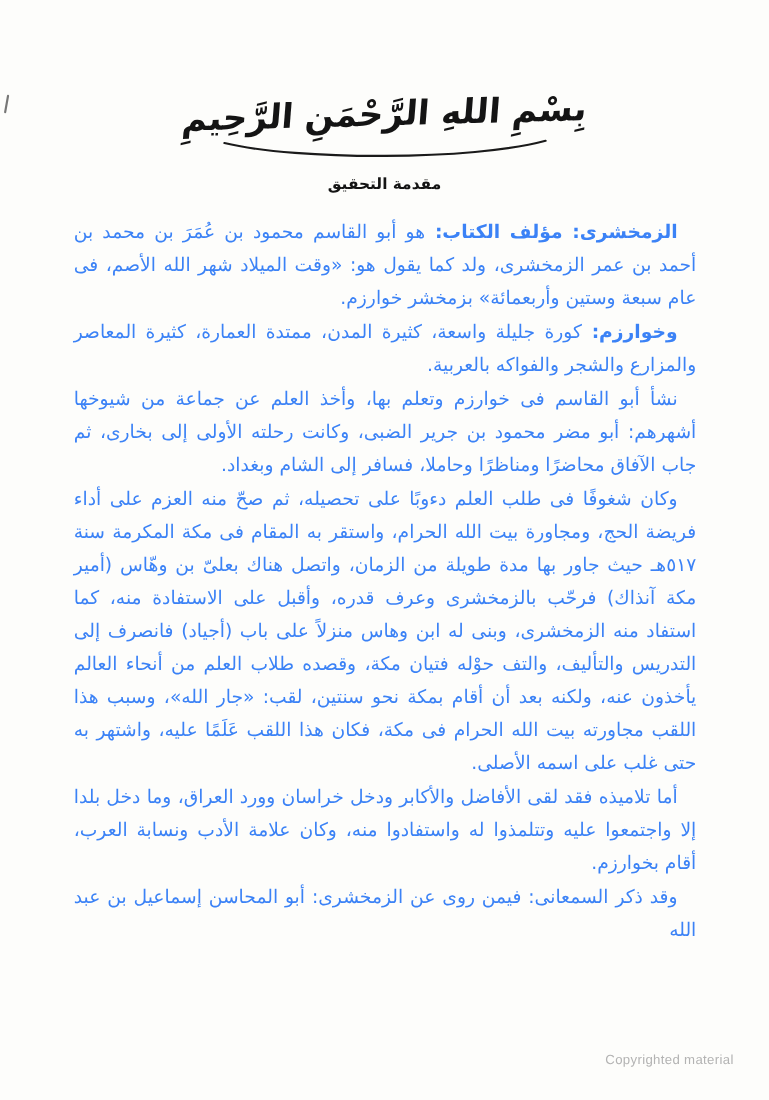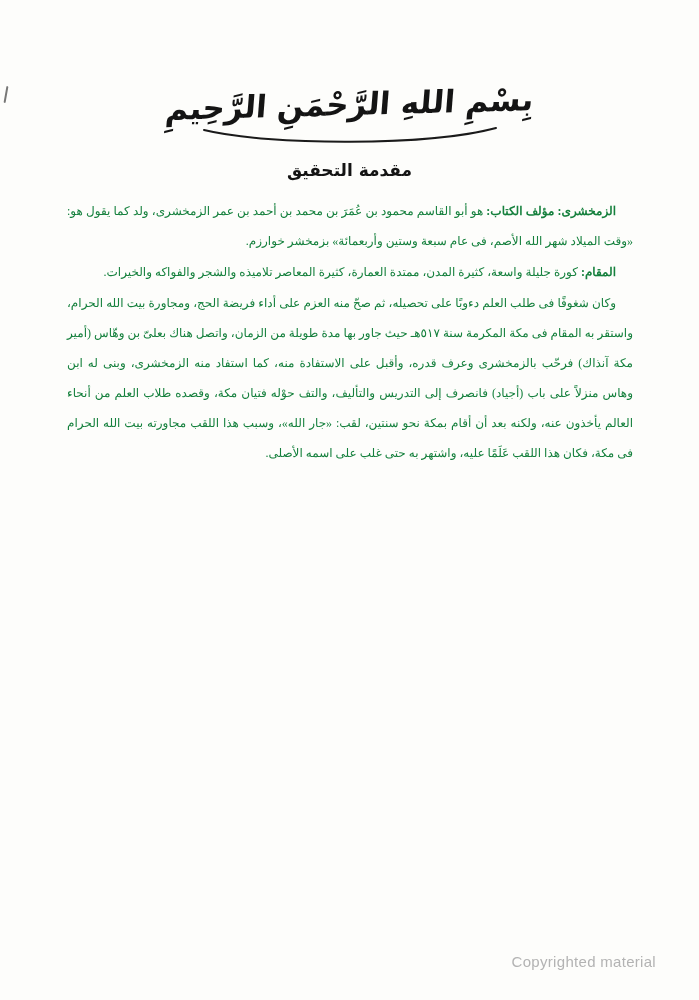--- a/index.html
+++ b/index.html
@@ -49,49 +49,48 @@
       display: block;
       margin: 2px auto 0 auto;
     }
     .heading {
       position: absolute;
       top: 160px;
       left: 0;
       width: 100%;
       text-align: center;
       direction: rtl;
-      font-size: 17px;
+      font-size: 14px;
       font-weight: bold;
       color: #141414;
     }
     .body-text {
       position: absolute;
       top: 196px;
       right: 66px;
       width: 566px;
       direction: rtl;
-      font-size: 12px;
+      font-size: 17px;
       line-height: 30px;
       text-align: justify;
-      color: #15803d;
-      font-family: Liberation Serif, serif;
+      color: #3b82f6;
     }
     .body-text p {
       margin: 0 0 1px 0;
       text-indent: 17px;
       padding: 0;
     }
     .lead {
       font-weight: bold;
     }
     .copyright {
       position: absolute;
-      right: 43px;
+      right: 32px;
       bottom: 30px;
-      font-size: 15px;
+      font-size: 12px;
       color: #b3b3b3;
       direction: ltr;
       font-family: "Liberation Sans", sans-serif;
       letter-spacing: 0.3px;
     }
   </style>
 </head>
 <body>
 
 <div class="page" lang="ar">
@@ -102,19 +101,22 @@
     <div class="basmala-text">بِسْمِ اللهِ الرَّحْمَنِ الرَّحِيمِ</div>
     <svg class="basmala-swash" width="300" height="18" viewBox="0 0 300 18" aria-hidden="true">
       <path d="M4 4 C 70 20, 230 20, 296 2" fill="none" stroke="#1a1a1a" stroke-width="2" stroke-linecap="round"></path>
     </svg>
   </div>
 
   <div class="heading">مقدمة التحقيق</div>
 
   <div class="body-text">
     <p><strong class="lead">الزمخشرى: مؤلف الكتاب: </strong><span>هو أبو القاسم محمود بن عُمَرَ بن محمد بن أحمد بن عمر الزمخشرى، ولد كما يقول هو: «وقت الميلاد شهر الله الأصم، فى عام سبعة وستين وأربعمائة» بزمخشر خوارزم.</span></p>
-    <p><strong class="lead">المقام: </strong><span>كورة جليلة واسعة، كثيرة المدن، ممتدة العمارة، كثيرة المعاصر تلاميذه والشجر والفواكه والخيرات.</span></p>
+    <p><strong class="lead">وخوارزم: </strong><span>كورة جليلة واسعة، كثيرة المدن، ممتدة العمارة، كثيرة المعاصر والمزارع والشجر والفواكه بالعربية.</span></p>
+    <p><strong class="lead"></strong><span>نشأ أبو القاسم فى خوارزم وتعلم بها، وأخذ العلم عن جماعة من شيوخها أشهرهم: أبو مضر محمود بن جرير الضبى، وكانت رحلته الأولى إلى بخارى، ثم جاب الآفاق محاضرًا ومناظرًا وحاملا، فسافر إلى الشام وبغداد.</span></p>
     <p><strong class="lead"></strong><span>وكان شغوفًا فى طلب العلم دءوبًا على تحصيله، ثم صحّ منه العزم على أداء فريضة الحج، ومجاورة بيت الله الحرام، واستقر به المقام فى مكة المكرمة سنة ٥١٧هـ حيث جاور بها مدة طويلة من الزمان، واتصل هناك بعلىّ بن وهّاس (أمير مكة آنذاك) فرحّب بالزمخشرى وعرف قدره، وأقبل على الاستفادة منه، كما استفاد منه الزمخشرى، وبنى له ابن وهاس منزلاً على باب (أجياد) فانصرف إلى التدريس والتأليف، والتف حوْله فتيان مكة، وقصده طلاب العلم من أنحاء العالم يأخذون عنه، ولكنه بعد أن أقام بمكة نحو سنتين، لقب: «جار الله»، وسبب هذا اللقب مجاورته بيت الله الحرام فى مكة، فكان هذا اللقب عَلَمًا عليه، واشتهر به حتى غلب على اسمه الأصلى.</span></p>
+    <p><strong class="lead"></strong><span>أما تلاميذه فقد لقى الأفاضل والأكابر ودخل خراسان وورد العراق، وما دخل بلدا إلا واجتمعوا عليه وتتلمذوا له واستفادوا منه، وكان علامة الأدب ونسابة العرب، أقام بخوارزم.</span></p>
+    <p><strong class="lead"></strong><span>وقد ذكر السمعانى: فيمن روى عن الزمخشرى: أبو المحاسن إسماعيل بن عبد الله</span></p>
   </div>
 
   <div class="copyright">Copyrighted material</div>
 
 </div>
 
 </body></html>

